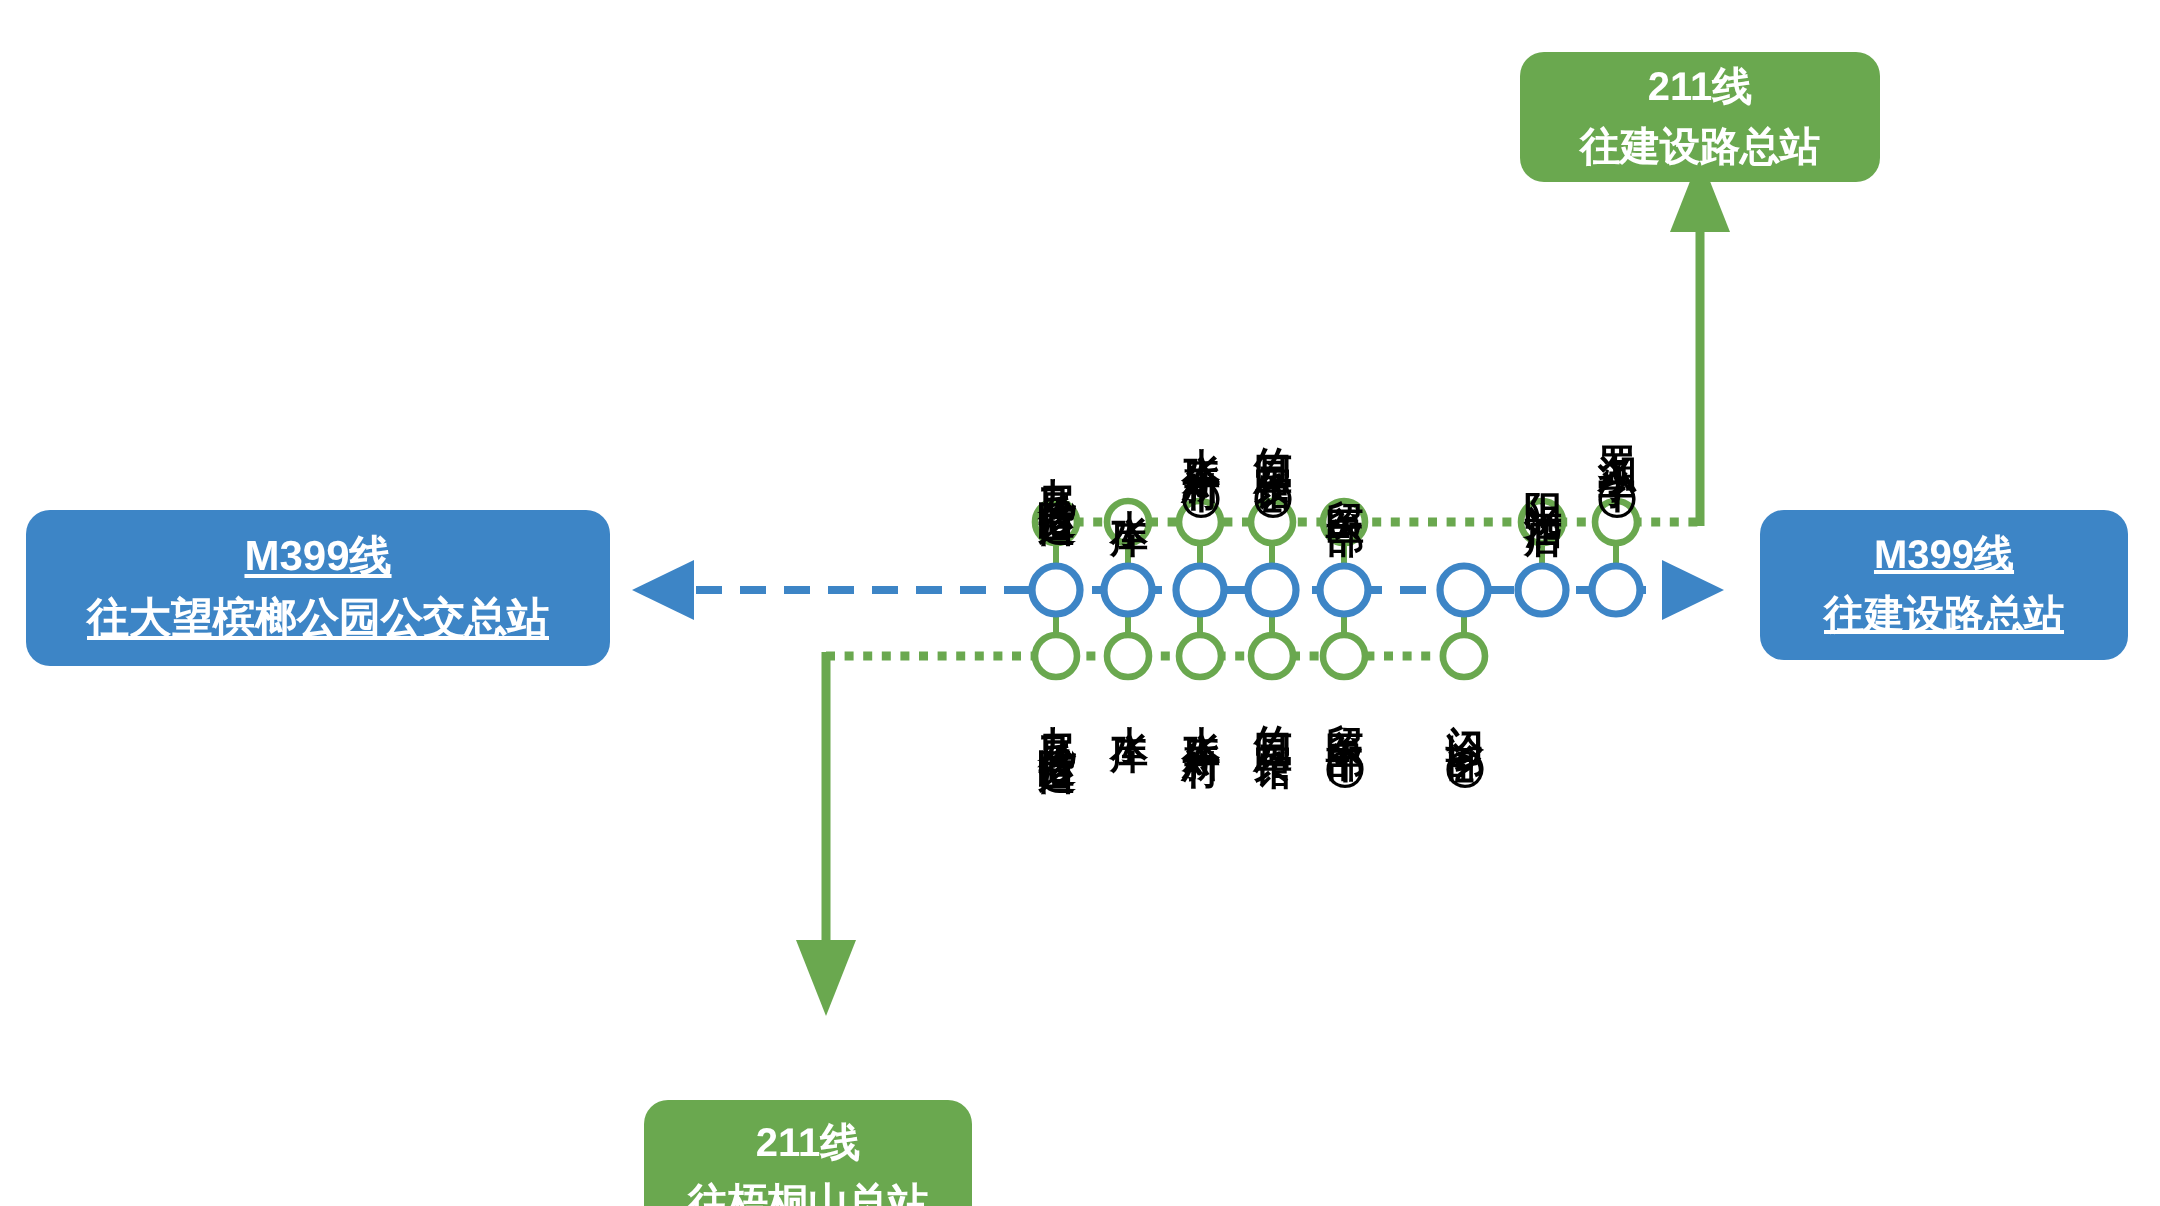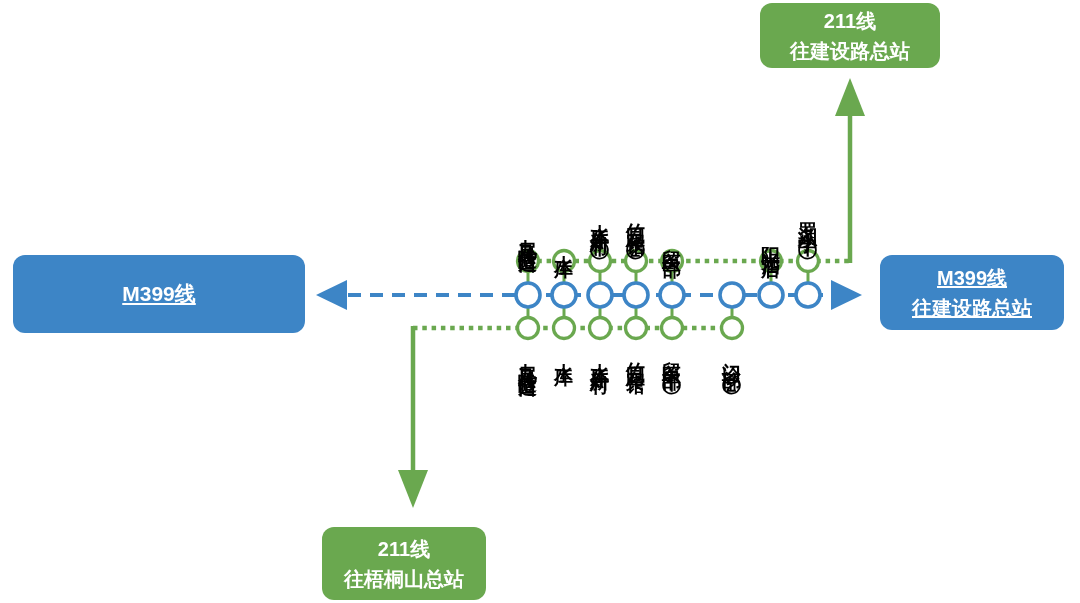--- a/index.html
+++ b/index.html
@@ -6,21 +6,21 @@
   .canvas{
     position:relative;width:1080px;height:603px;background:#fff;overflow:hidden;
     font-family:"Liberation Sans",sans-serif;
   }
   #route-svg{position:absolute;left:0;top:0;}
   .terminal{
     position:absolute;border-radius:12px;color:#fff;font-weight:700;
     display:flex;flex-direction:column;justify-content:center;align-items:center;
     text-align:center;line-height:1.5;
   }
-  .terminal.green{background:var(--green);}
+  .terminal.green{background:var(--green);margin-top:23px;}
   .terminal.blue{background:var(--blue);text-decoration:underline;}
   .terminal .tline{font-size:20px;}
   #terminal-top{left:760px;top:3px;width:180px;height:65px;}
   #terminal-left{left:13px;top:255px;width:292px;height:78px;}
   #terminal-left .tline{font-size:21px;}
   #terminal-right{left:880px;top:255px;width:184px;height:75px;}
   #terminal-bottom{left:322px;top:527px;width:164px;height:73px;}
   .vlabel{
     position:absolute;writing-mode:vertical-rl;text-orientation:upright;
     font-weight:700;font-size:19px;letter-spacing:4px;line-height:1;
@@ -93,20 +93,21 @@
       <div class="vlabel" style="left: 808px; bottom: 356px;">罗湖小学①</div>
     </div>
 
   <div class="terminal green" id="terminal-top">
     <div class="tline">211线</div>
     <div class="tline">往建设路总站</div>
   </div>
 
   <div class="terminal blue" id="terminal-left">
     <div class="tline">M399线</div>
+    <div class="tline">往大望槟榔公园公交总站</div>
   </div>
 
   <div class="terminal blue" id="terminal-right">
     <div class="tline">M399线</div>
     <div class="tline">往建设路总站</div>
   </div>
 
   <div class="terminal green" id="terminal-bottom">
     <div class="tline">211线</div>
     <div class="tline">往梧桐山总站</div>

